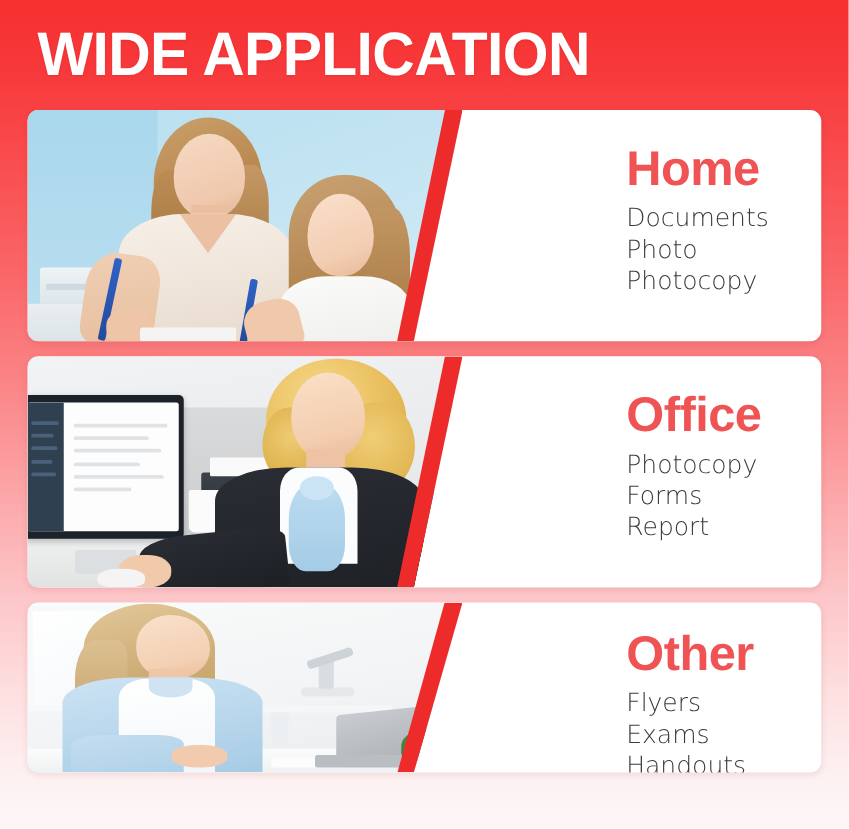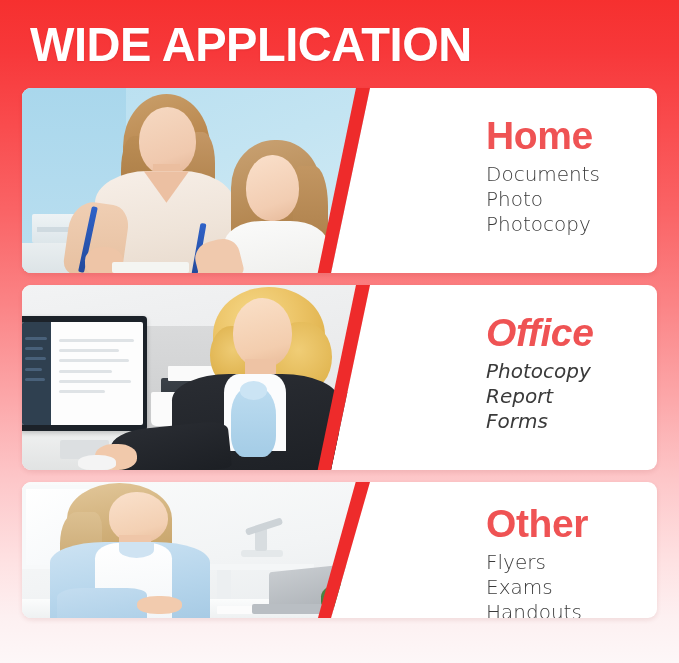--- a/index.html
+++ b/index.html
@@ -62,21 +62,21 @@
   .card {
     position: relative;
     width: 635px;
     background: #ffffff;
     border-radius: 9px;
     overflow: hidden;
     margin-bottom: 12px;
     box-shadow: 0 2px 5px rgba(130, 20, 20, 0.10);
   }
   .card.c1 { height: 185px; }
-  .card.c2 { height: 185px; font-style: italic; }
+  .card.c2 { height: 185px; }
   .card.c3 { height: 136px; }
 
   
   .photo {
     position: absolute;
     left: 0;
     top: 0;
     width: 348px;
     height: 100%;
     overflow: hidden;
@@ -101,21 +101,21 @@
     position: absolute;
     right: 0;
     top: 0;
     width: 282px;
     height: 100%;
     padding-left: 22px;
     box-sizing: border-box;
   }
   .panel-inner {
     position: absolute;
-    left: 111px;
+    left: 126px;
   }
   .c1 .panel-inner { top: 26px; }
   .c2 .panel-inner { top: 26px; }
   .c3 .panel-inner { top: 20px; }
 
   .panel-heading {
     margin: 0 0 4px 0;
     font-family: "Liberation Sans", sans-serif;
     font-weight: 700;
     font-size: 39px;
@@ -333,22 +333,22 @@
           <div class="s2-mouse"></div>
         </div>
         <div class="slash"></div>
       </div>
 
       <div class="panel">
         <div class="panel-inner">
           <p class="panel-heading">Office</p>
           <ul class="panel-list">
             <li>Photocopy</li>
+            <li>Forms</li>
             <li>Report</li>
-            <li>Forms</li>
           </ul>
         </div>
       </div>
     </div>
 
     <div class="card c3">
       <div class="photo">
         <div class="scene">
           <div class="s3-wall"></div>
           <div class="s3-win"></div>

